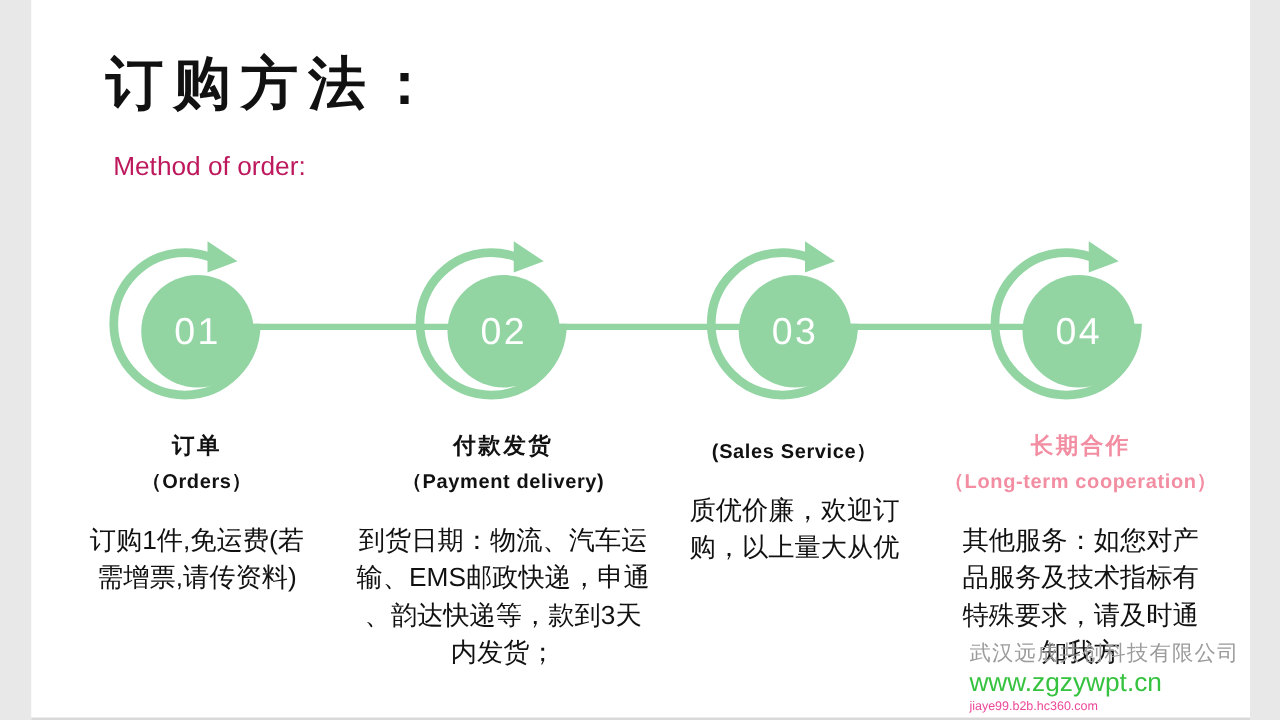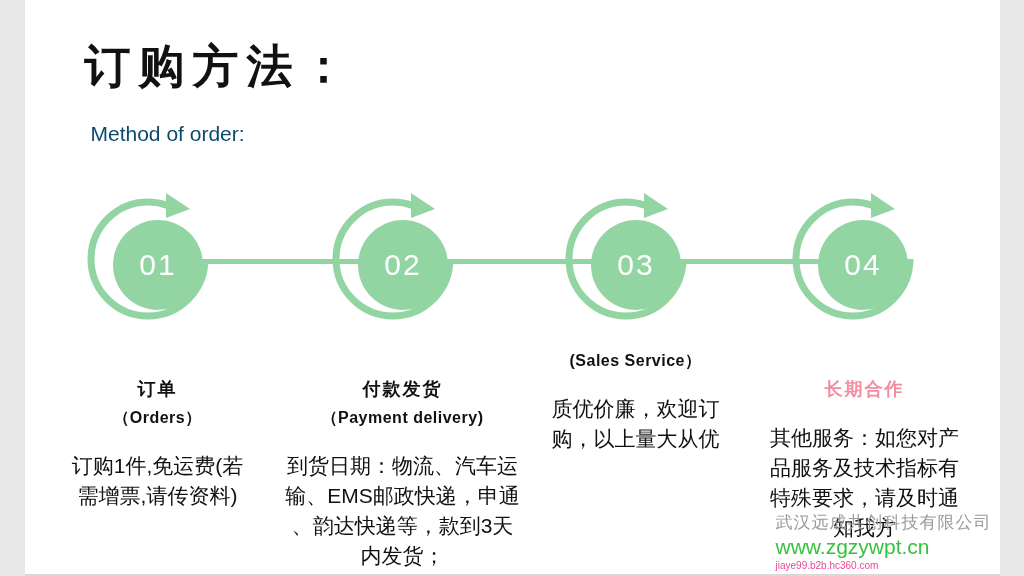--- a/index.html
+++ b/index.html
@@ -14,21 +14,21 @@
     margin:0 auto;
   }
   .page-title{
     position:absolute;left:60px;top:36px;
     font-size:46px;font-weight:900;color:#111;
     letter-spacing:8px;margin:0;
     font-family:"DejaVu Serif", serif;
   }
   .subtitle{
     position:absolute;left:66px;top:122px;
-    font-size:21px;color:#0c4a6e;
+    font-size:21px;color:#be185d;
   }
   .connector{
     position:absolute;left:133px;top:259px;
     width:705px;height:5px;background:#92d5a3;
     z-index:0;
   }
   .node{
     position:absolute;top:185px;width:150px;height:150px;z-index:1;
   }
   .node svg{display:block;}
@@ -36,21 +36,20 @@
     font-family:"Liberation Sans", sans-serif;
     font-size:30px;fill:#ffffff;letter-spacing:2px;
   }
   .stepcol{
     position:absolute;width:236px;text-align:center;z-index:1;
   }
   .t-zh{
     font-size:18px;font-weight:bold;color:#111;
     font-family:Liberation Sans, sans-serif;
     letter-spacing:2px;
-    margin-top:33px;
   }
   .t-en{
     font-size:16px;font-weight:bold;color:#111;
     margin-top:7px;letter-spacing:0.5px;
   }
   .body-text{
     margin-top:22px;
     font-size:21px;color:#111;
     line-height:30px;
     white-space:pre-line;
@@ -127,20 +126,21 @@
   </div>
 
   <div class="stepcol" style="left:493px;top:344px">
     <div class="t-en">(Sales Service）</div>
     <div class="body-text">质优价廉，欢迎订
 购，以上量大从优</div>
   </div>
 
   <div class="stepcol step4" style="left:722px;top:344px">
     <div class="t-zh">长期合作</div>
+    <div class="t-en">（Long-term cooperation）</div>
     <div class="body-text">其他服务：如您对产
 品服务及技术指标有
 特殊要求，请及时通
 知我方</div>
   </div>
 
   <div class="watermark">
     <div class="wm-company">武汉远成共创科技有限公司</div>
     <div class="wm-site">www.zgzywpt.cn</div>
     <div class="wm-b2b">jiaye99.b2b.hc360.com</div>

